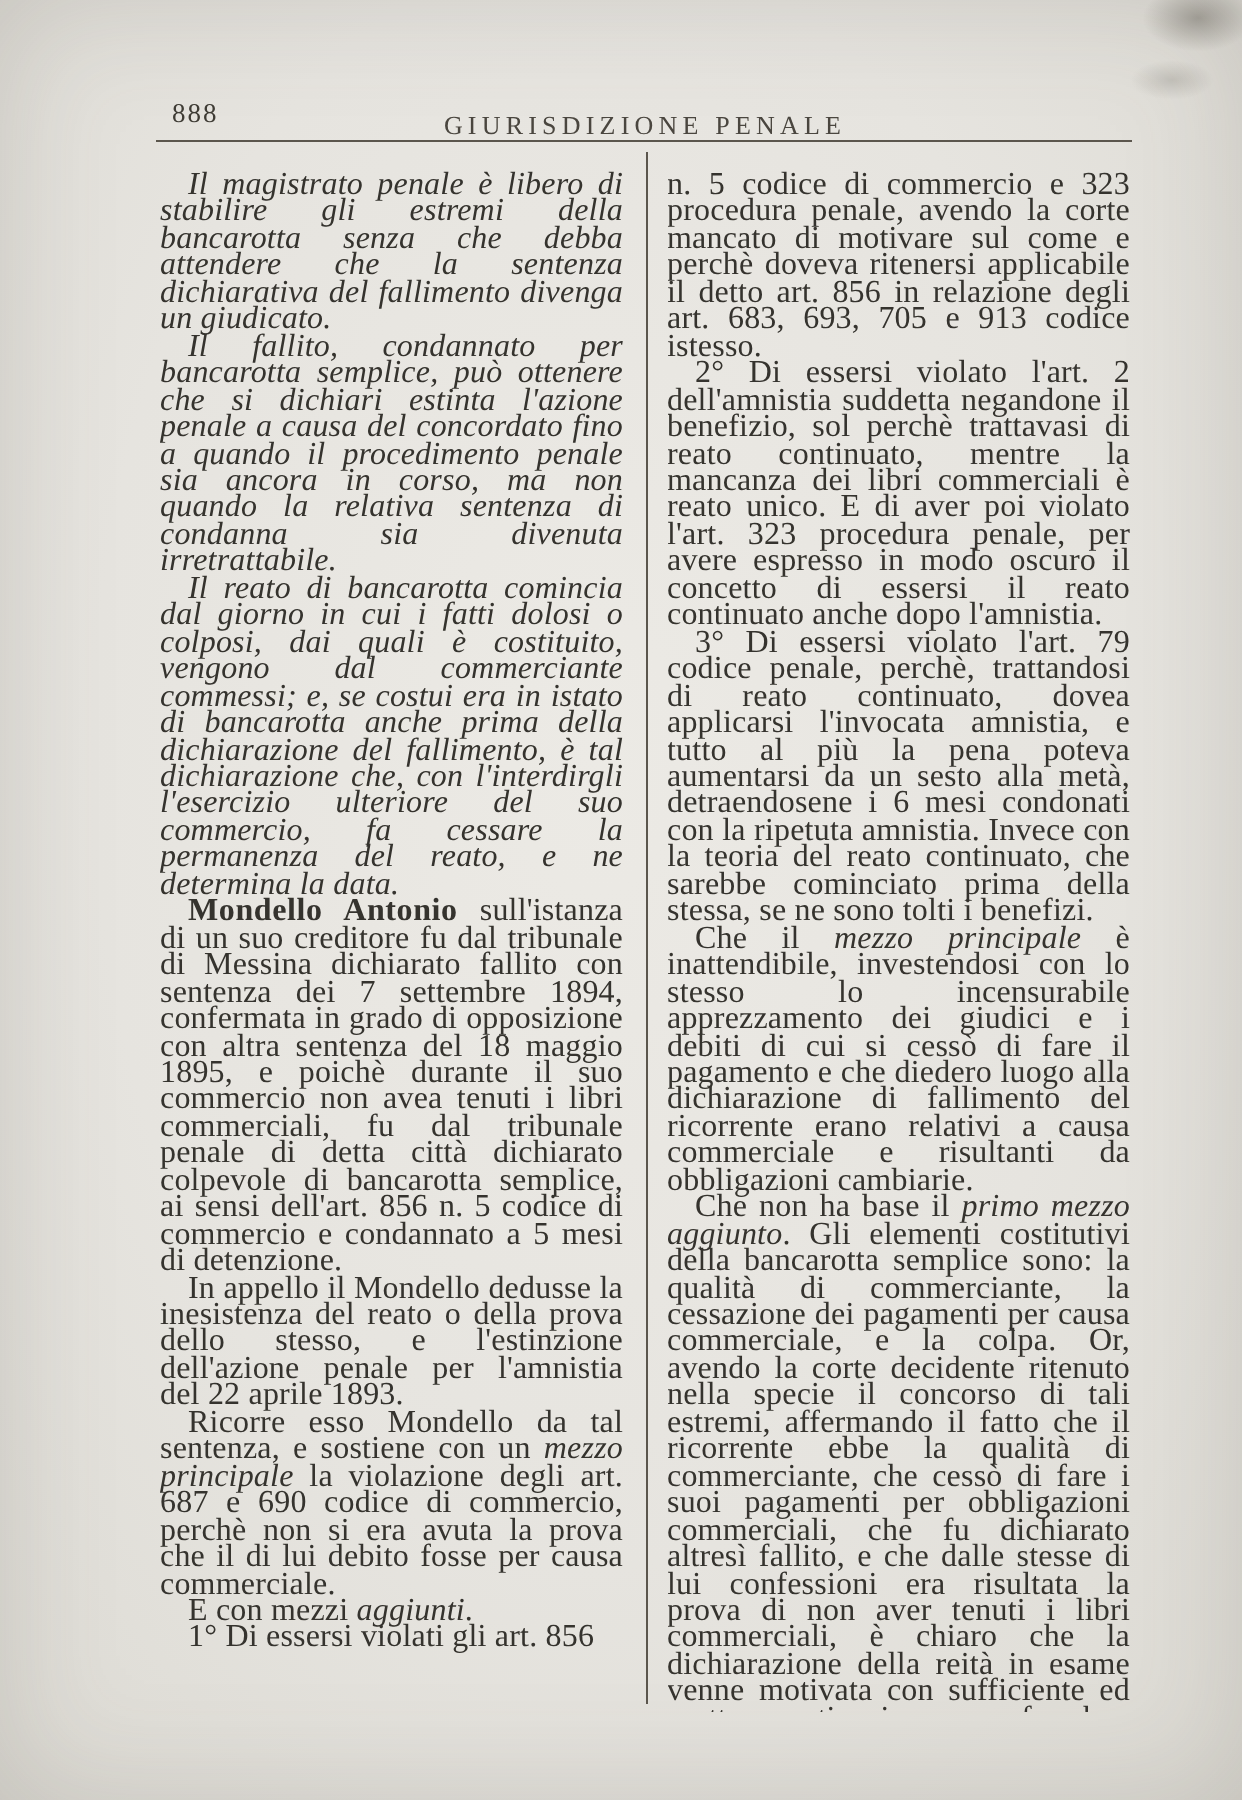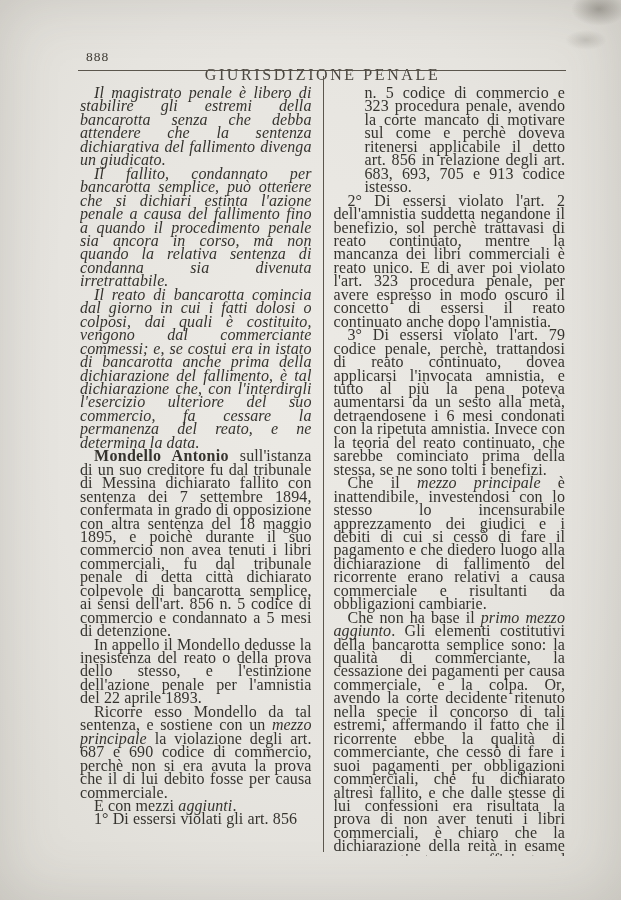--- a/index.html
+++ b/index.html
@@ -16,22 +16,22 @@
   .scan-smudge{
     position:absolute;border-radius:50%;
     background:radial-gradient(ellipse, rgba(60,55,45,.35) 0%, rgba(60,55,45,0) 70%);
     pointer-events:none;
   }
   .smudge-a{top:-8px;right:-6px;width:56px;height:34px;}
   .smudge-b{top:30px;right:14px;width:42px;height:20px;opacity:.5;}
   .header{position:absolute;top:50px;left:80px;right:56px;height:16px;text-decoration:underline;}
   .page-number{position:absolute;left:6px;top:-1px;font-size:13.5px;letter-spacing:1px;color:#3f3c35;}
   .running-title{
-    position:absolute;left:0;right:0;top:16px;text-align:center;
-    font-size:16px;letter-spacing:2.6px;color:#4a463f;
+    position:absolute;left:0;right:0;top:5px;text-align:center;
+    font-size:13px;letter-spacing:2.6px;color:#4a463f;
   }
   .header-rule{
     position:absolute;top:70px;left:78px;right:55px;height:0;
     border-top:1px solid #5b564d;
   }
   .columns{
     position:absolute;top:76px;left:80px;right:56px;bottom:44px;
     display:flex;
   }
   .column{
@@ -42,21 +42,21 @@
     line-height:13.45px;
     letter-spacing:.1px;
     overflow:hidden;
   }
   .col-divider{
     width:1px;align-self:stretch;
     background:#5b564d;
     margin:0 10px 4px 11px;
   }
   p.para{margin:0;text-indent:14px;}
-  p.para.noindent{text-indent:0;margin-left:31px;}
+  p.para.noindent{text-indent:0;}
   p.para.headnote{font-style:italic;}
   p.para em{}
   p.para strong{font-weight:bold;letter-spacing:.3px;}
 </style>
 </head>
 <body>
 
 <div class="page">
 
   <div class="scan-smudge smudge-a"></div>
@@ -65,21 +65,21 @@
   <div class="header">
     <span class="page-number">888</span>
     <span class="running-title">GIURISDIZIONE PENALE</span>
   </div>
 
   <div class="header-rule"></div>
 
   <div class="columns">
     <div class="column left" id="col-left">
         <p class="para headnote">Il magistrato penale è libero di stabilire gli estremi della bancarotta senza che debba attendere che la sentenza dichiarativa del fallimento divenga un giudicato.</p>
-        <p class="para headnote">Il fallito, condannato per bancarotta semplice, può ottenere che si dichiari estinta l'azione penale a causa del fallimento fino a quando il procedimento penale sia ancora in corso, ma non quando la relativa sentenza di condanna sia divenuta irretrattabile.</p>
+        <p class="para headnote">Il fallito, condannato per bancarotta semplice, può ottenere che si dichiari estinta l'azione penale a causa del concordato fino a quando il procedimento penale sia ancora in corso, ma non quando la relativa sentenza di condanna sia divenuta irretrattabile.</p>
         <p class="para headnote">Il reato di bancarotta comincia dal giorno in cui i fatti dolosi o colposi, dai quali è costituito, vengono dal commerciante commessi; e, se costui era in istato di bancarotta anche prima della dichiarazione del fallimento, è tal dichiarazione che, con l'interdirgli l'esercizio ulteriore del suo commercio, fa cessare la permanenza del reato, e ne determina la data.</p>
         <p class="para normal"><strong>Mondello Antonio</strong> sull'istanza di un suo creditore fu dal tribunale di Messina dichiarato fallito con sentenza dei 7 settembre 1894, confermata in grado di opposizione con altra sentenza del 18 maggio 1895, e poichè durante il suo commercio non avea tenuti i libri commerciali, fu dal tribunale penale di detta città dichiarato colpevole di bancarotta semplice, ai sensi dell'art. 856 n. 5 codice di commercio e condannato a 5 mesi di detenzione.</p>
         <p class="para normal">In appello il Mondello dedusse la inesistenza del reato o della prova dello stesso, e l'estinzione dell'azione penale per l'amnistia del 22 aprile 1893.</p>
         <p class="para normal">Ricorre esso Mondello da tal sentenza, e sostiene con un <em>mezzo principale</em> la violazione degli art. 687 e 690 codice di commercio, perchè non si era avuta la prova che il di lui debito fosse per causa commerciale.</p>
         <p class="para normal">E con mezzi <em>aggiunti</em>.</p>
         <p class="para normal">1° Di essersi violati gli art. 856</p>
       </div>
     <div class="col-divider"></div>
     <div class="column right" id="col-right">
         <p class="para noindent">n. 5 codice di commercio e 323 procedura penale, avendo la corte mancato di motivare sul come e perchè doveva ritenersi applicabile il detto art. 856 in relazione degli art. 683, 693, 705 e 913 codice istesso.</p>

